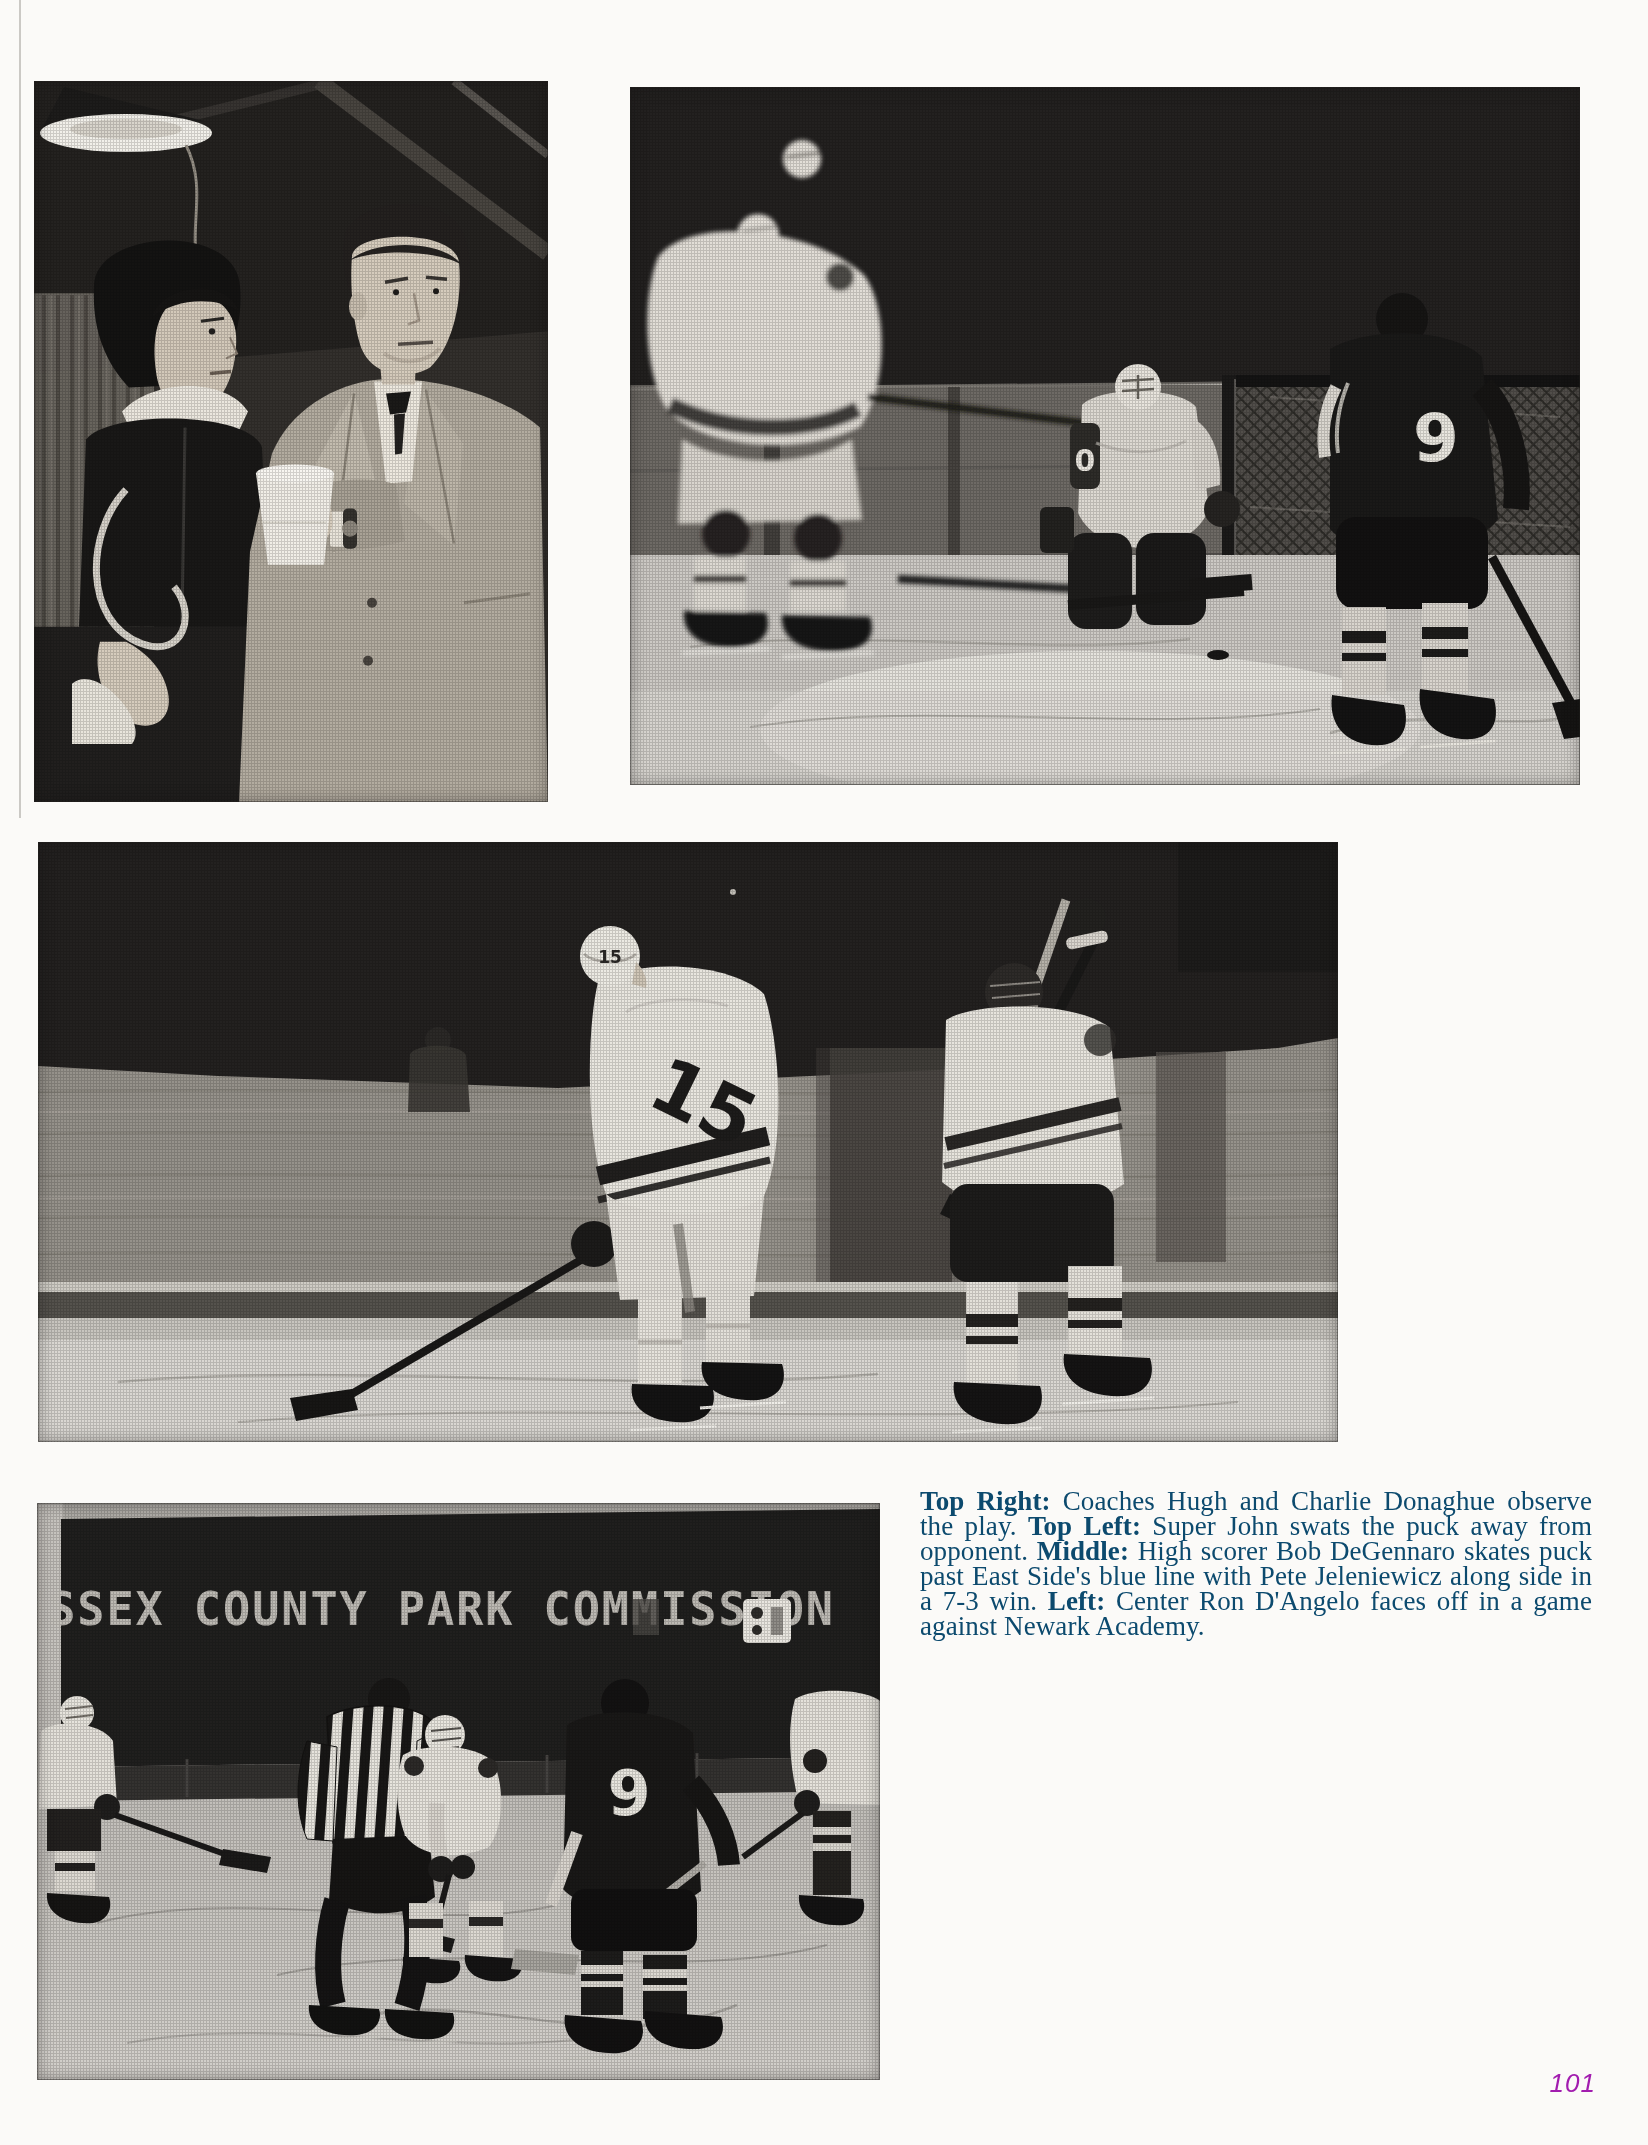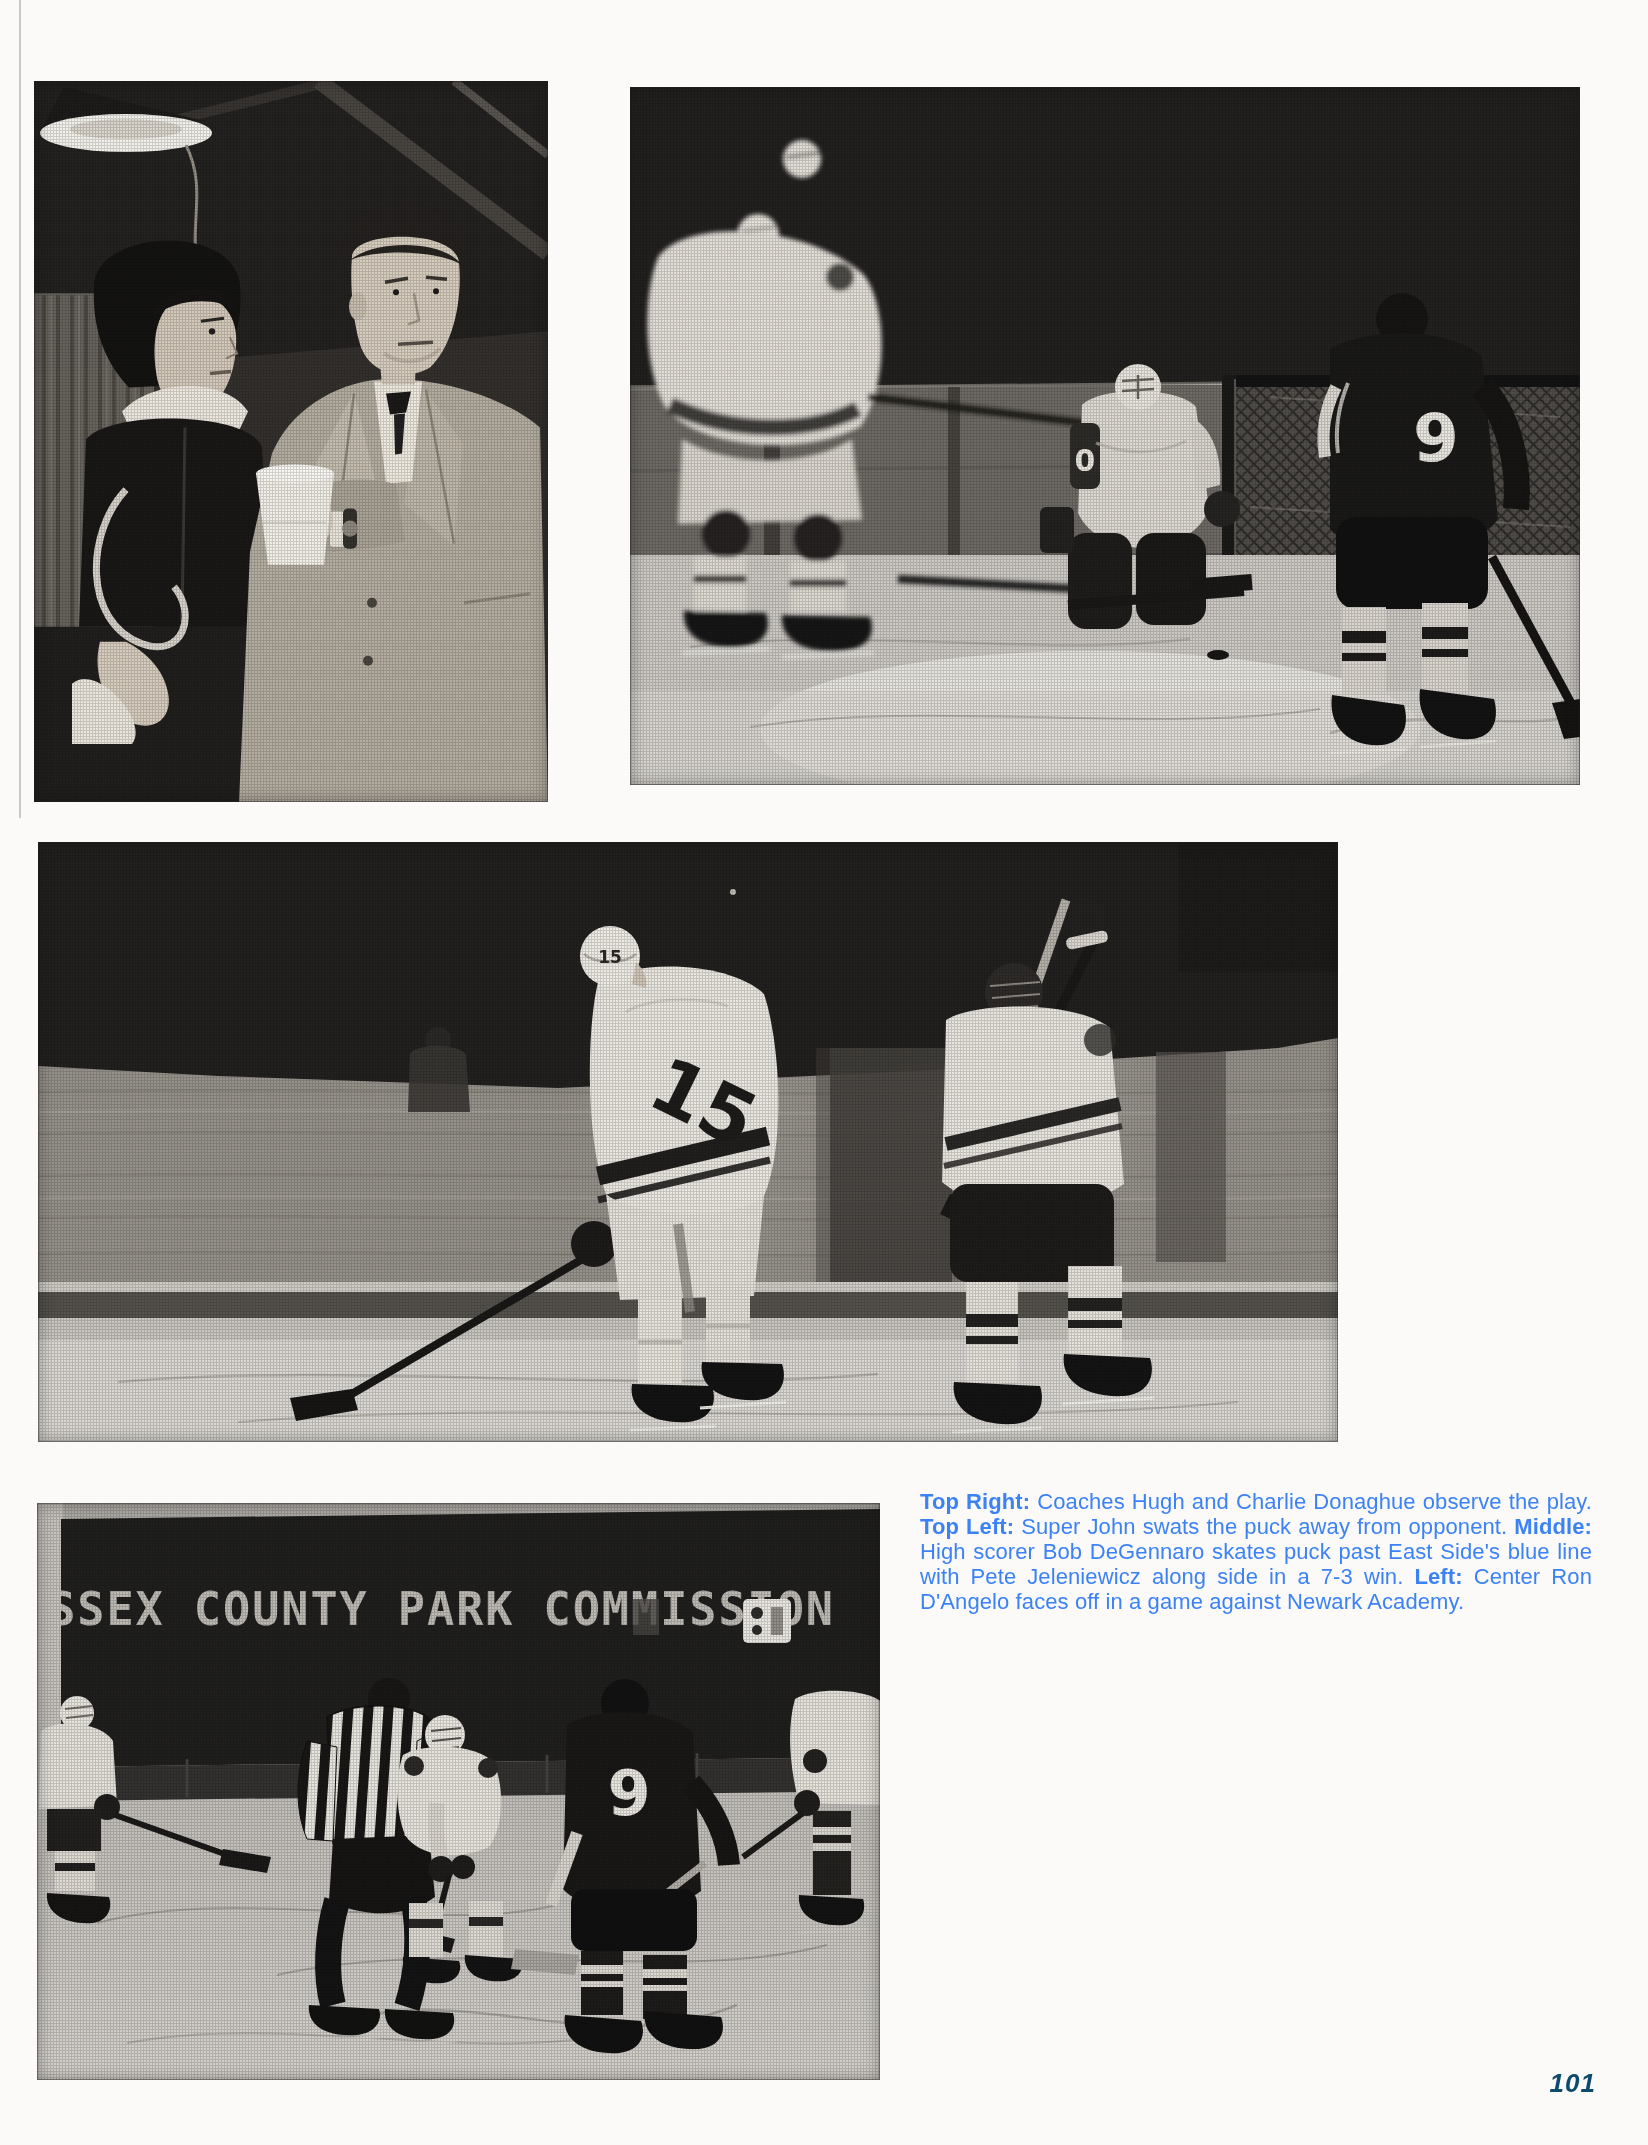--- a/index.html
+++ b/index.html
@@ -26,29 +26,29 @@
     content:""; position:absolute; inset:0; pointer-events:none; z-index:2;
     box-shadow: inset 0 0 16px rgba(18,17,16,0.38), inset 0 0 0 1px rgba(40,38,36,0.45);
   }
   #photo-top-left  { left:34px;  top:81px;   width:514px;  height:721px; }
   #photo-top-right { left:630px; top:87px;   width:950px;  height:698px; }
   #photo-middle    { left:38px;  top:842px;  width:1300px; height:600px; }
   #photo-bottom-left { left:37px; top:1503px; width:843px; height:577px; }
 
   .caption {
     position:absolute; left:920px; top:1489px; width:672px;
-    font-size:22px; line-height:25px; letter-spacing:0.1px;
-    color:#3b82f6; text-align:justify;
+    font-size:27px; line-height:25px; letter-spacing:0.1px;
+    color:#0c4a6e; text-align:justify;font-family:Liberation Serif, serif;
   }
   .caption strong { font-weight:700; }
 
   .pagenum {
     position:absolute; top:2068px; right:52px;
-    font-size:26px; font-style:italic; font-weight:700;
-    color:#0c4a6e; letter-spacing:1px;
+    font-size:26px; font-style:italic; font-weight:400;
+    color:#a21caf; letter-spacing:1px;
   }
 </style>
 </head>
 <body>
 
 <div class="edge-line"></div>
 <div class="speck"></div>
 
 <figure class="photo" id="photo-top-left">
   <svg viewBox="0 0 514 720" preserveAspectRatio="none" aria-hidden="true">

